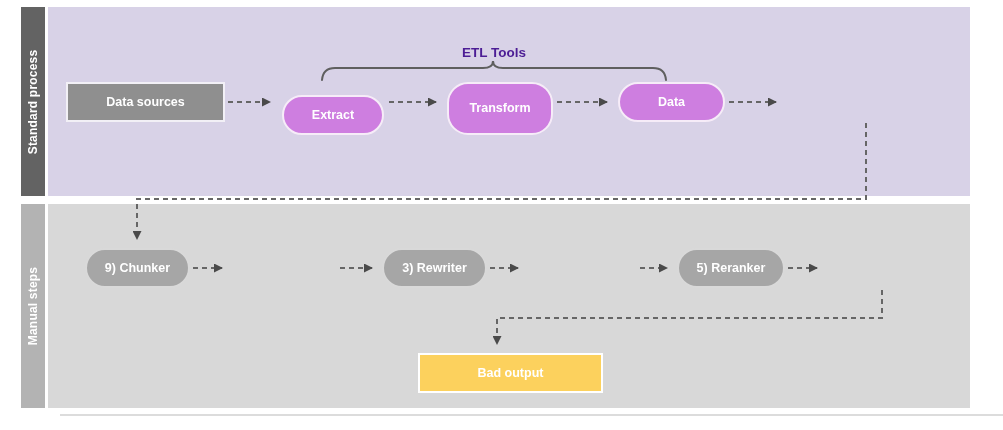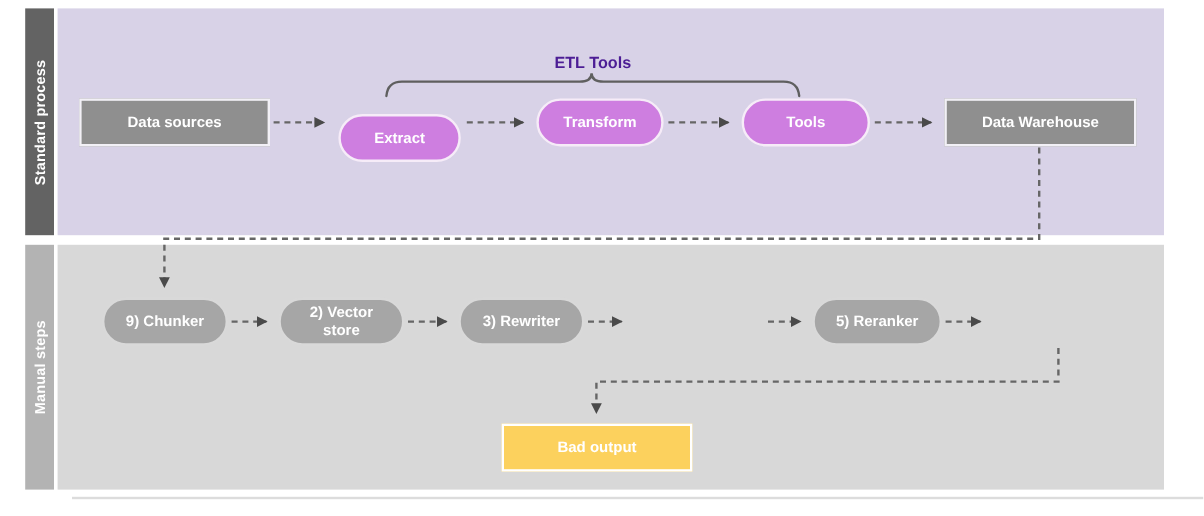--- a/index.html
+++ b/index.html
@@ -43,30 +43,30 @@
     box-sizing:border-box;
     padding:2px 8px;
   }
   .rect-gray{background:#8f8f8f;border:2px solid #f2f0f6;}
   .pill-magenta{background:#ce7ee0;border:2px solid #f6ecf8;border-radius:21px;}
   .pill-gray{background:#a6a6a6;border:2px solid #d9d9d9;border-radius:21px;}
   .rect-yellow{background:#fcd15d;border:2px solid #ffffff;}
   
   .n-data-sources {left:66px; top:82px; width:159px;height:40px;}
   .n-extract      {left:282px;top:82px; width:102px;height:40px;margin-top:13px;}
-  .n-transform    {left:447px;top:82px; width:106px;height:40px;}
+  .n-transform    {left:447px;top:82px; width:106px;height:53px;}
   .n-load         {left:618px;top:82px; width:107px;height:40px;}
   .n-warehouse    {left:787px;top:82px; width:160px;height:40px;}
   .n-chunker      {left:85px; top:248px;width:105px;height:40px;}
   .n-vector       {left:232px;top:248px;width:105px;height:40px;}
   .n-rewriter     {left:382px;top:248px;width:105px;height:40px;}
   .n-retriever    {left:528px;top:248px;width:109px;height:40px;}
   .n-reranker     {left:677px;top:248px;width:108px;height:40px;}
   .n-consolidator {left:827px;top:248px;width:110px;height:40px;}
-  .n-bad-output   {left:418px;top:353px;width:159px;height:40px;}
+  .n-bad-output   {left:418px;top:353px;width:185px;height:40px;}
   
   .etl-label{
     position:absolute;left:404px;top:45px;width:180px;
     text-align:center;
     color:#4c1d95;font-weight:bold;font-size:13.5px;
   }
   svg.overlay{position:absolute;left:0;top:0;pointer-events:none;}
 </style>
 </head>
 <body>
@@ -108,22 +108,20 @@
     <path d="M788,268 H817" fill="none" stroke="#666666" stroke-width="2" stroke-dasharray="5,4" marker-end="url(#arrow)"></path>
 
     <path d="M882,290 L882,318 L497,318 L497,344" fill="none" stroke="#666666" stroke-width="2" stroke-dasharray="5,4" marker-end="url(#arrow)"></path>
   </svg>
 
   <div class="etl-label">ETL Tools</div>
 
   <div class="node rect-gray n-data-sources">Data sources</div>
   <div class="node pill-magenta n-extract">Extract</div>
   <div class="node pill-magenta n-transform">Transform</div>
-  <div class="node pill-magenta n-load">Tools</div>
-  <div class="node rect-gray n-warehouse">Data Warehouse</div>
+  <div class="node pill-magenta n-load">Data</div>
 
   <div class="node pill-gray n-chunker">9) Chunker</div>
-  <div class="node pill-gray n-vector">2) Vector store</div>
   <div class="node pill-gray n-rewriter">3) Rewriter</div>
   <div class="node pill-gray n-reranker">5) Reranker</div>
   <div class="node rect-yellow n-bad-output">Bad output</div>
 
 </div>
 
 </body></html>

